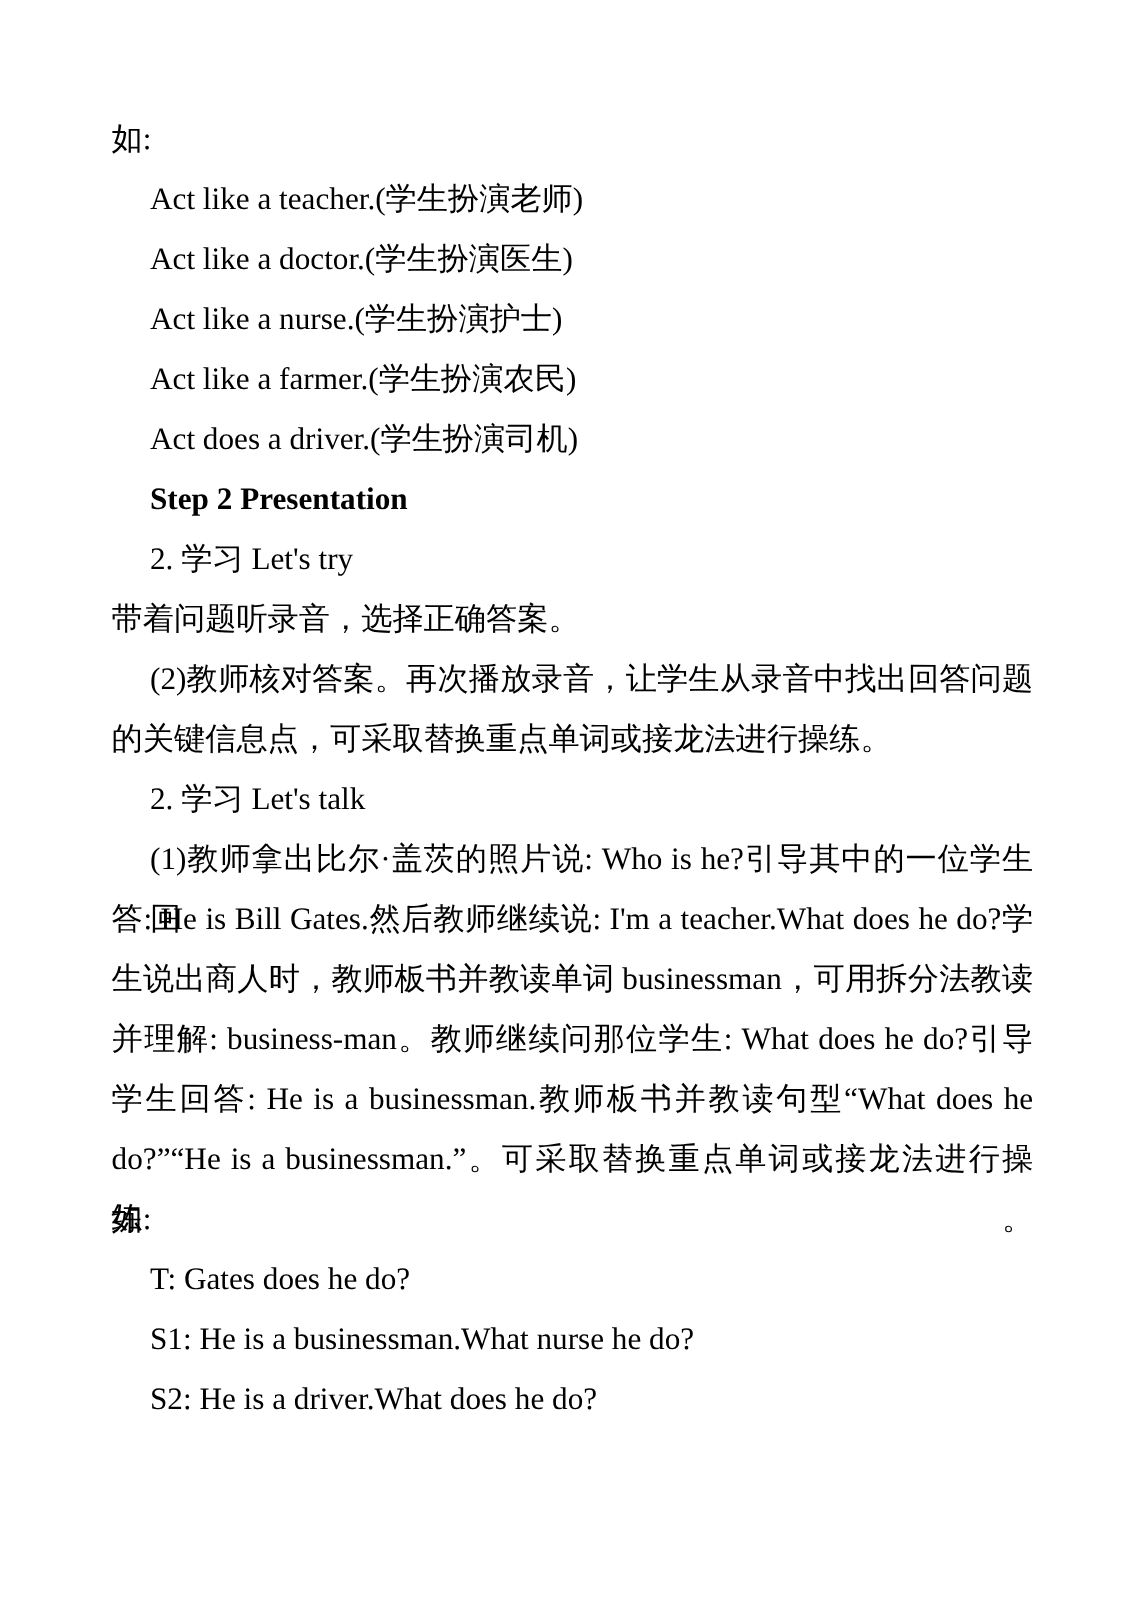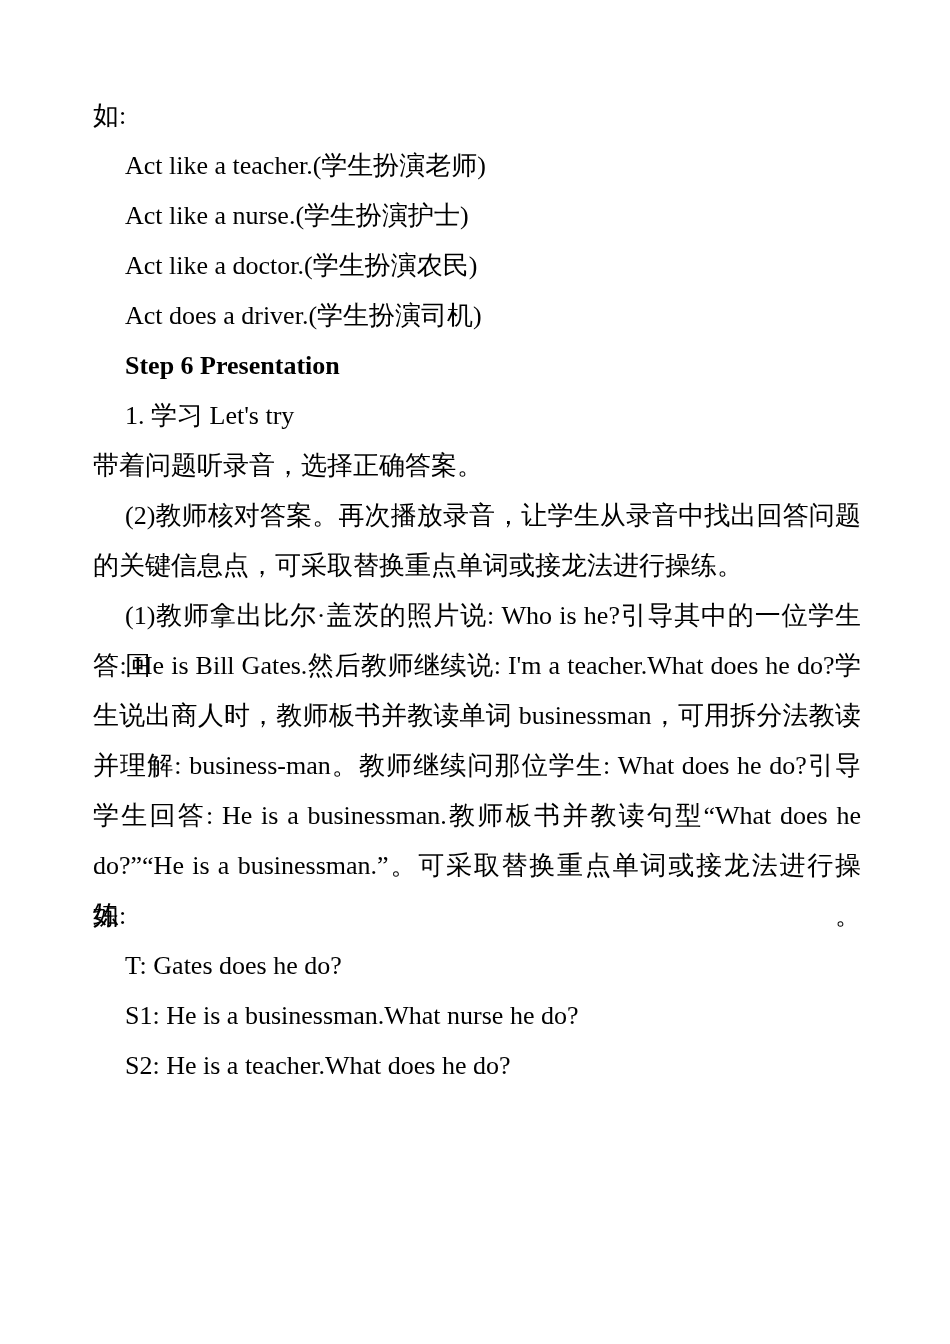--- a/index.html
+++ b/index.html
@@ -29,32 +29,34 @@
     text-align-last: justify;
   }
 </style>
 </head>
 <body>
 
 <div class="page">
   <div class="doc">
     <div class="line">如:</div>
     <div class="line indent">Act like a teacher.(学生扮演老师)</div>
+    <div class="line indent">Act like a doctor.(学生扮演医生)</div>
     <div class="line indent">Act like a nurse.(学生扮演护士)</div>
-    <div class="line indent">Act like a doctor.(学生扮演农民)</div>
+    <div class="line indent">Act like a farmer.(学生扮演农民)</div>
     <div class="line indent">Act does a driver.(学生扮演司机)</div>
-    <div class="line indent bold">Step 6 Presentation</div>
-    <div class="line indent">1. 学习 Let's try</div>
+    <div class="line indent bold">Step 2 Presentation</div>
+    <div class="line indent">2. 学习 Let's try</div>
     <div class="line">带着问题听录音，选择正确答案。</div>
     <div class="line indent fill">(2)教师核对答案。再次播放录音，让学生从录音中找出回答问题</div>
     <div class="line">的关键信息点，可采取替换重点单词或接龙法进行操练。</div>
+    <div class="line indent">2. 学习 Let's talk</div>
     <div class="line indent fill">(1)教师拿出比尔·盖茨的照片说: Who is he?引导其中的一位学生回</div>
     <div class="line fill">答: He is Bill Gates.然后教师继续说: I'm a teacher.What does he do?学</div>
     <div class="line fill">生说出商人时，教师板书并教读单词 businessman，可用拆分法教读</div>
     <div class="line fill">并理解: business-man。教师继续问那位学生: What does he do?引导</div>
     <div class="line fill">学生回答: He is a businessman.教师板书并教读句型“What does he</div>
     <div class="line fill">do?”“He is a businessman.”。可采取替换重点单词或接龙法进行操练。</div>
     <div class="line">如:</div>
     <div class="line indent">T: Gates does he do?</div>
     <div class="line indent">S1: He is a businessman.What nurse he do?</div>
-    <div class="line indent">S2: He is a teacher.What does he do?</div>
+    <div class="line indent">S2: He is a driver.What does he do?</div>
   </div>
 </div>
 
 </body></html>

